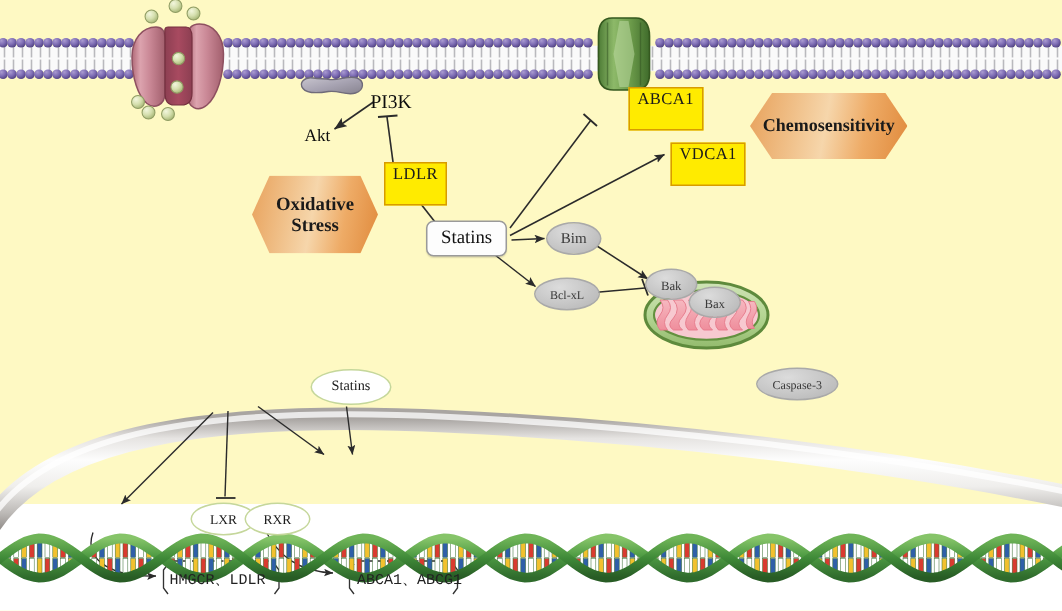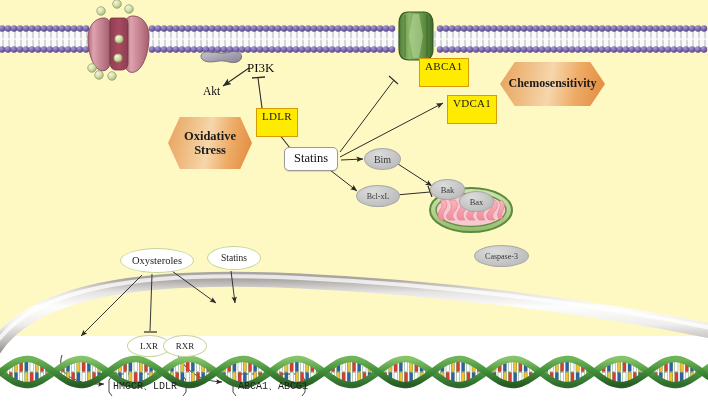--- a/index.html
+++ b/index.html
@@ -990,23 +990,22 @@
   </div>
 
   <div class="gell" style="left:364px;top:148px;width:35px;height:20px;font-size:10px;">Bim</div>
 
   <div class="gell" style="left:356px;top:185px;width:42px;height:20px;font-size:8px;">Bcl-xL</div>
 
   <div class="gell" style="left:430px;top:179px;width:33px;height:19px;font-size:8.5px;">Bak</div>
 
   <div class="gell" style="left:459px;top:179px;width:33px;height:19px;font-size:8.5px;margin-top:12px;">Bax</div>
 
-  <div class="gell" style="left:474px;top:245px;width:53px;height:20px;font-size:8px;text-align:center;">Caspase-3</div>
-
-  <div class="grell" style="left:120px;top:248px;width:72px;height:23px;font-size:10.5px;">Oxysteroles</div>
+  <div class="gell" style="left:504px;top:245px;width:53px;height:20px;font-size:8px;text-align:center;">Caspase-3</div>
+
 
   <div class="grell" style="left:207px;top:246px;width:52px;height:22px;font-size:9.5px;">Statins</div>
 
 
   <div class="grell" style="left:127px;top:335px;width:42px;height:20px;font-size:9px;">LXR</div>
 
   <div class="grell" style="left:163px;top:335px;width:42px;height:20px;font-size:9px;font-family:Liberation Serif, serif;">RXR</div>
 
 
   <div class="genebr" style="left:113px;top:379px;">HMGCR、LDLR</div>

